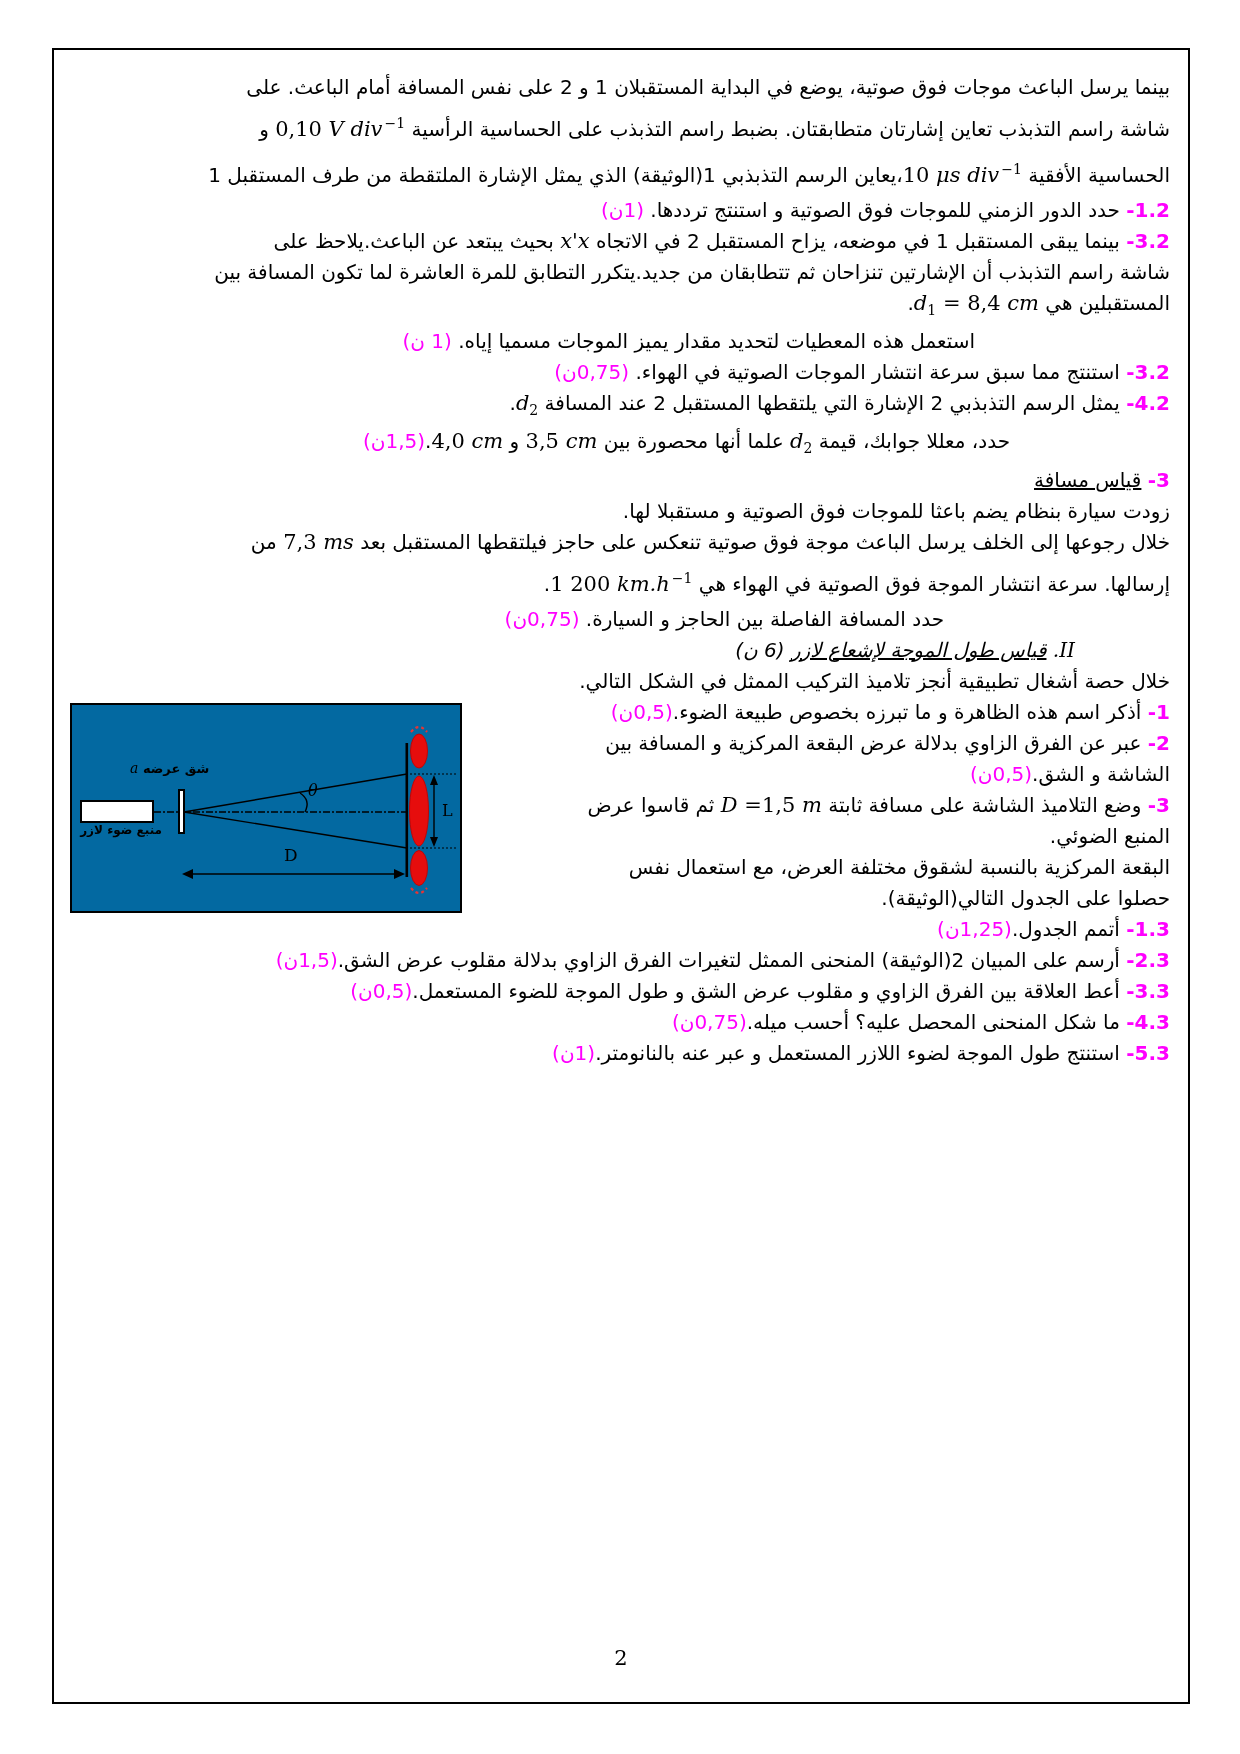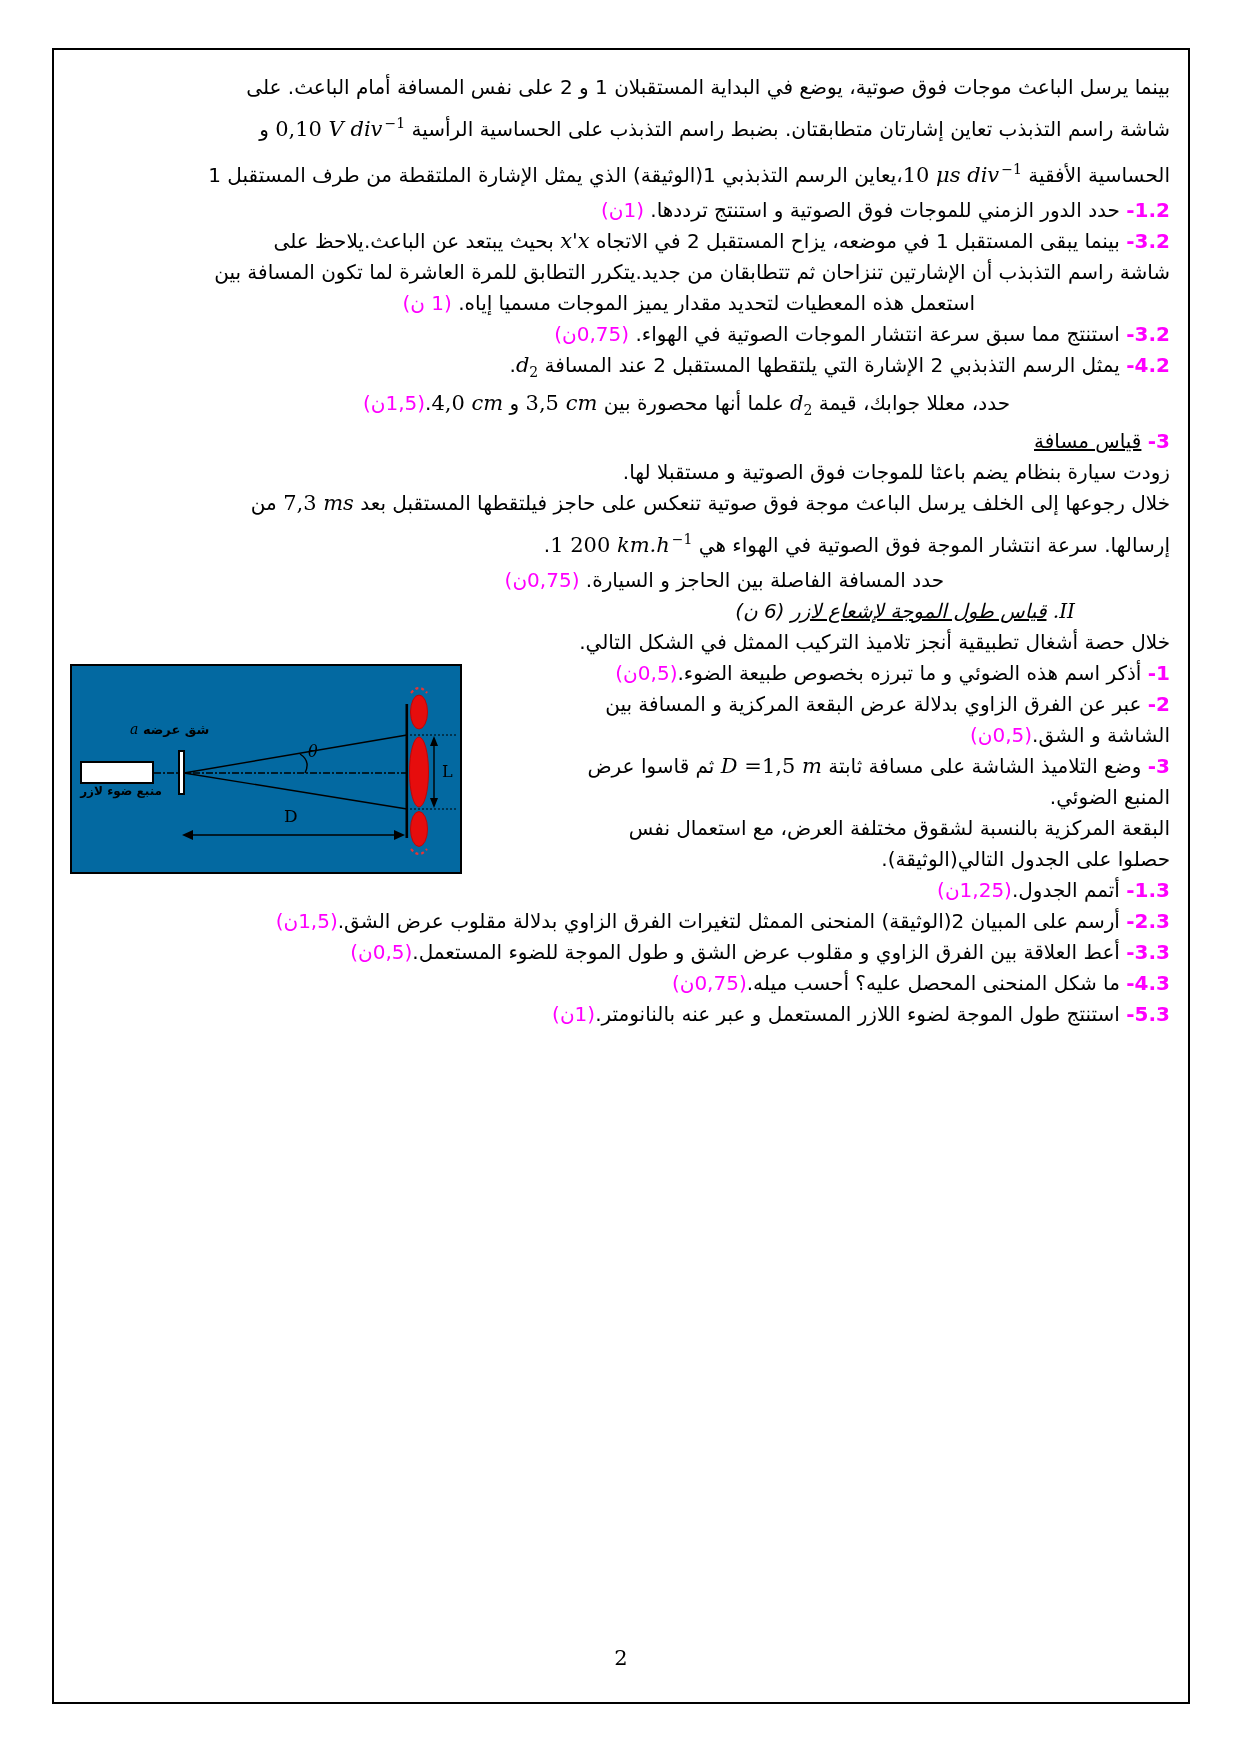--- a/index.html
+++ b/index.html
@@ -53,20 +53,21 @@
 <div class="page">
   <div class="frame">
 
     <div id="flow-a">
         <div class="line"><span class="t">بينما يرسل الباعث موجات فوق صوتية، يوضع في البداية المستقبلان 1 و 2 على نفس المسافة أمام الباعث. على</span></div>
         <div class="line tall"><span class="t">شاشة راسم التذبذب تعاين إشارتان متطابقتان. بضبط راسم التذبذب على الحساسية الرأسية </span><span class="math" dir="ltr"><span class="n">0,10 </span><span class="i">V div</span><sup>−1</sup></span><span class="t"> و</span></div>
         <div class="line tall"><span class="t">الحساسية الأفقية </span><span class="math" dir="ltr"><span class="n">10 </span><span class="i">μs div</span><sup>−1</sup></span><span class="t">،يعاين الرسم التذبذبي 1(الوثيقة) الذي يمثل الإشارة الملتقطة من طرف المستقبل 1</span></div>
         <div class="line"><span class="num">1.2-</span><span class="t"> حدد الدور الزمني للموجات فوق الصوتية و استنتج ترددها. </span><span class="grade">(1ن)</span></div>
         <div class="line"><span class="num">3.2-</span><span class="t"> بينما يبقى المستقبل 1 في موضعه، يزاح المستقبل 2 في الاتجاه </span><span class="math" dir="ltr"><span class="i">x'x</span></span><span class="t"> بحيث يبتعد عن الباعث.يلاحظ على</span></div>
         <div class="line"><span class="t">شاشة راسم التذبذب أن الإشارتين تنزاحان ثم تتطابقان من جديد.يتكرر التطابق للمرة العاشرة لما تكون المسافة بين</span></div>
+        <div class="line"><span class="t">المستقبلين هي </span><span class="math" dir="ltr"><span class="i">d</span><sub>1</sub><span class="n"> = 8,4 </span><span class="i">cm</span></span><span class="t">.</span></div>
         <div class="line ind-a"><span class="t">استعمل هذه المعطيات لتحديد مقدار يميز الموجات مسميا إياه. </span><span class="grade">(1 ن)</span></div>
         <div class="line"><span class="num">3.2-</span><span class="t"> استنتج مما سبق سرعة انتشار الموجات الصوتية في الهواء. </span><span class="grade">(0,75ن)</span></div>
         <div class="line"><span class="num">4.2-</span><span class="t"> يمثل الرسم التذبذبي 2 الإشارة التي يلتقطها المستقبل 2 عند المسافة </span><span class="math" dir="ltr"><span class="i">d</span><sub>2</sub></span><span class="t">.</span></div>
         <div class="line ind-b"><span class="t">حدد، معللا جوابك، قيمة </span><span class="math" dir="ltr"><span class="i">d</span><sub>2</sub></span><span class="t"> علما أنها محصورة بين </span><span class="math" dir="ltr"><span class="n">3,5 </span><span class="i">cm</span></span><span class="t"> و </span><span class="math" dir="ltr"><span class="n">4,0 </span><span class="i">cm</span></span><span class="t">.</span><span class="grade">(1,5ن)</span></div>
         <div class="line"><span class="num">3-</span><span class="t"> </span><span class="u">قياس مسافة</span></div>
         <div class="line"><span class="t">زودت سيارة بنظام يضم باعثا للموجات فوق الصوتية و مستقبلا لها.</span></div>
         <div class="line"><span class="t">خلال رجوعها إلى الخلف يرسل الباعث موجة فوق صوتية تنعكس على حاجز فيلتقطها المستقبل بعد </span><span class="math" dir="ltr"><span class="n">7,3 </span><span class="i">ms</span></span><span class="t"> من</span></div>
         <div class="line tall"><span class="t">إرسالها. سرعة انتشار الموجة فوق الصوتية في الهواء هي </span><span class="math" dir="ltr"><span class="n">1 200 </span><span class="i">km.h</span><sup>−1</sup></span><span class="t">.</span></div>
         <div class="line ind-c"><span class="t">حدد المسافة الفاصلة بين الحاجز و السيارة. </span><span class="grade">(0,75ن)</span></div>
         <div class="line ind-d"><span class="lat">II.</span><span class="t"> </span><span class="u">قياس طول الموجة لإشعاع لازر</span><span class="t"> (6 ن)</span></div>
@@ -105,21 +106,21 @@
         </svg>
         <div class="laser-rect"></div>
         <div class="slit-rect"></div>
         <div class="figlabel lbl-slit" dir="rtl"><span>شق عرضه</span> <span class="var">a</span></div>
         <div class="figlabel lbl-src">منبع ضوء لازر</div>
         <div class="figlabel lbl-theta">θ</div>
         <div class="figlabel lbl-L">L</div>
         <div class="figlabel lbl-D">D</div>
       </div>
 
-    <div class="line"><span class="num">1-</span><span class="t"> أذكر اسم هذه الضوئي و ما تبرزه بخصوص طبيعة الضوء.</span><span class="grade">(0,5ن)</span></div>
+    <div class="line"><span class="num">1-</span><span class="t"> أذكر اسم هذه الظاهرة و ما تبرزه بخصوص طبيعة الضوء.</span><span class="grade">(0,5ن)</span></div>
         <div class="line"><span class="num">2-</span><span class="t"> عبر عن الفرق الزاوي بدلالة عرض البقعة المركزية و المسافة بين</span></div>
         <div class="line"><span class="t">الشاشة و الشق.</span><span class="grade">(0,5ن)</span></div>
         <div class="line"><span class="num">3-</span><span class="t"> وضع التلاميذ الشاشة على مسافة ثابتة </span><span class="math" dir="ltr"><span class="i">D</span><span class="n"> =1,5 </span><span class="i">m</span></span><span class="t"> ثم قاسوا عرض</span></div>
         <div class="line"><span class="t">المنبع الضوئي.</span></div>
         <div class="line"><span class="t">البقعة المركزية بالنسبة لشقوق مختلفة العرض، مع استعمال نفس</span></div>
         <div class="line"><span class="t">حصلوا على الجدول التالي(الوثيقة).</span></div>
         <div class="line"><span class="num">1.3-</span><span class="t"> أتمم الجدول.</span><span class="grade">(1,25ن)</span></div>
         <div class="line"><span class="num">2.3-</span><span class="t"> أرسم على المبيان 2(الوثيقة) المنحنى الممثل لتغيرات الفرق الزاوي بدلالة مقلوب عرض الشق.</span><span class="grade">(1,5ن)</span></div>
         <div class="line"><span class="num">3.3-</span><span class="t"> أعط العلاقة بين الفرق الزاوي و مقلوب عرض الشق و طول الموجة للضوء المستعمل.</span><span class="grade">(0,5ن)</span></div>
         <div class="line"><span class="num">4.3-</span><span class="t"> ما شكل المنحنى المحصل عليه؟ أحسب ميله.</span><span class="grade">(0,75ن)</span></div>

